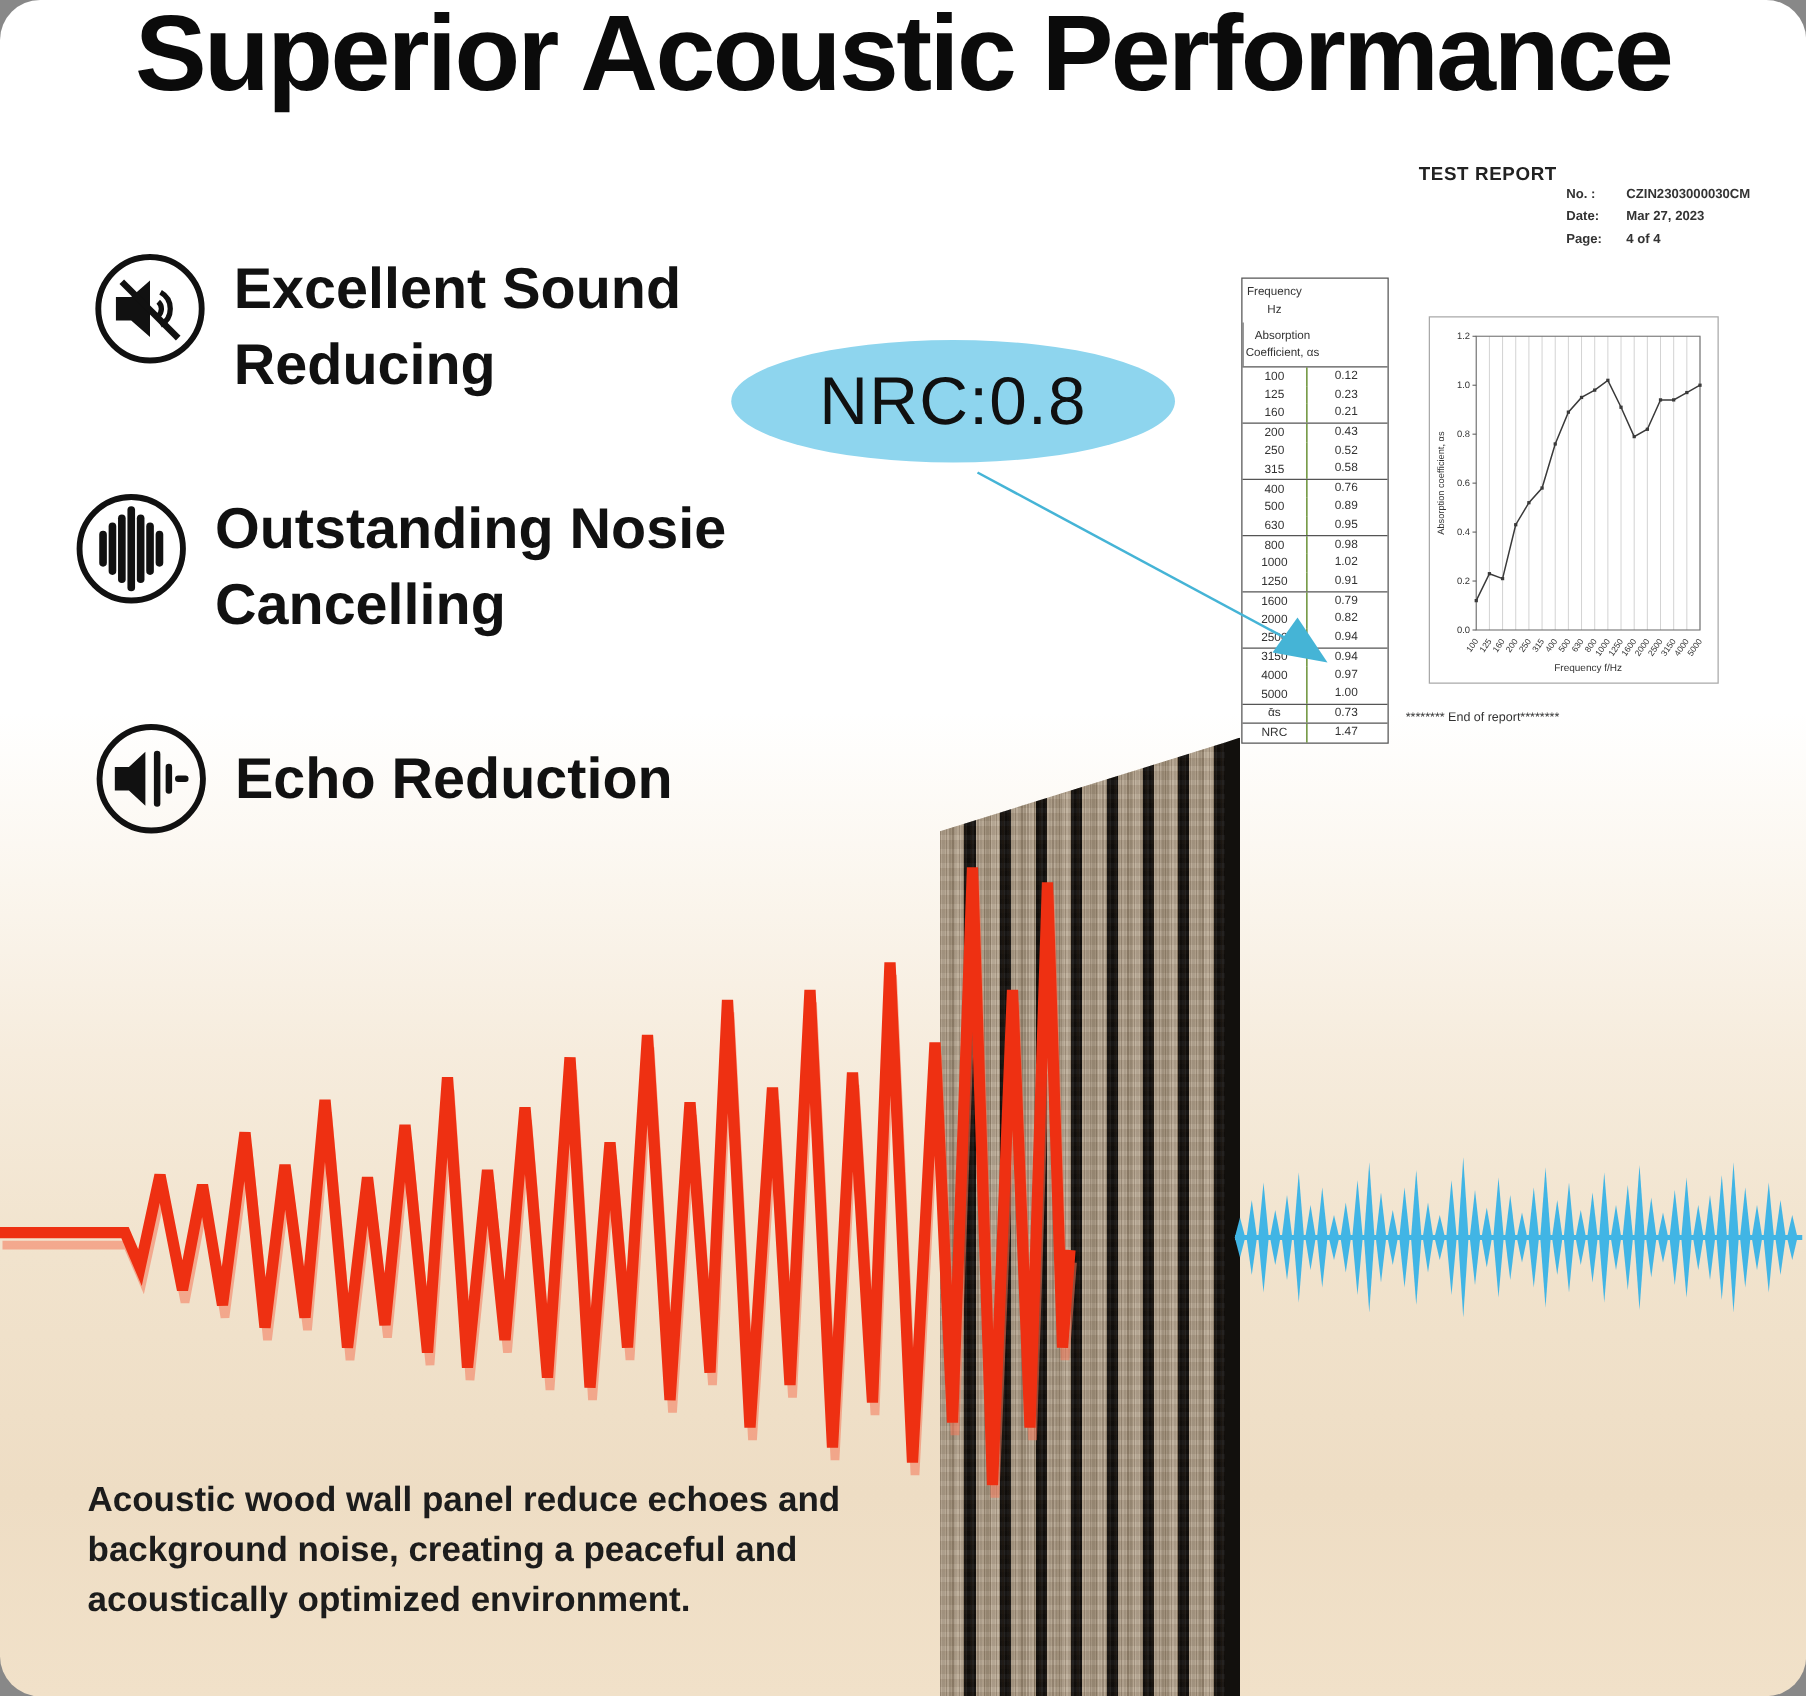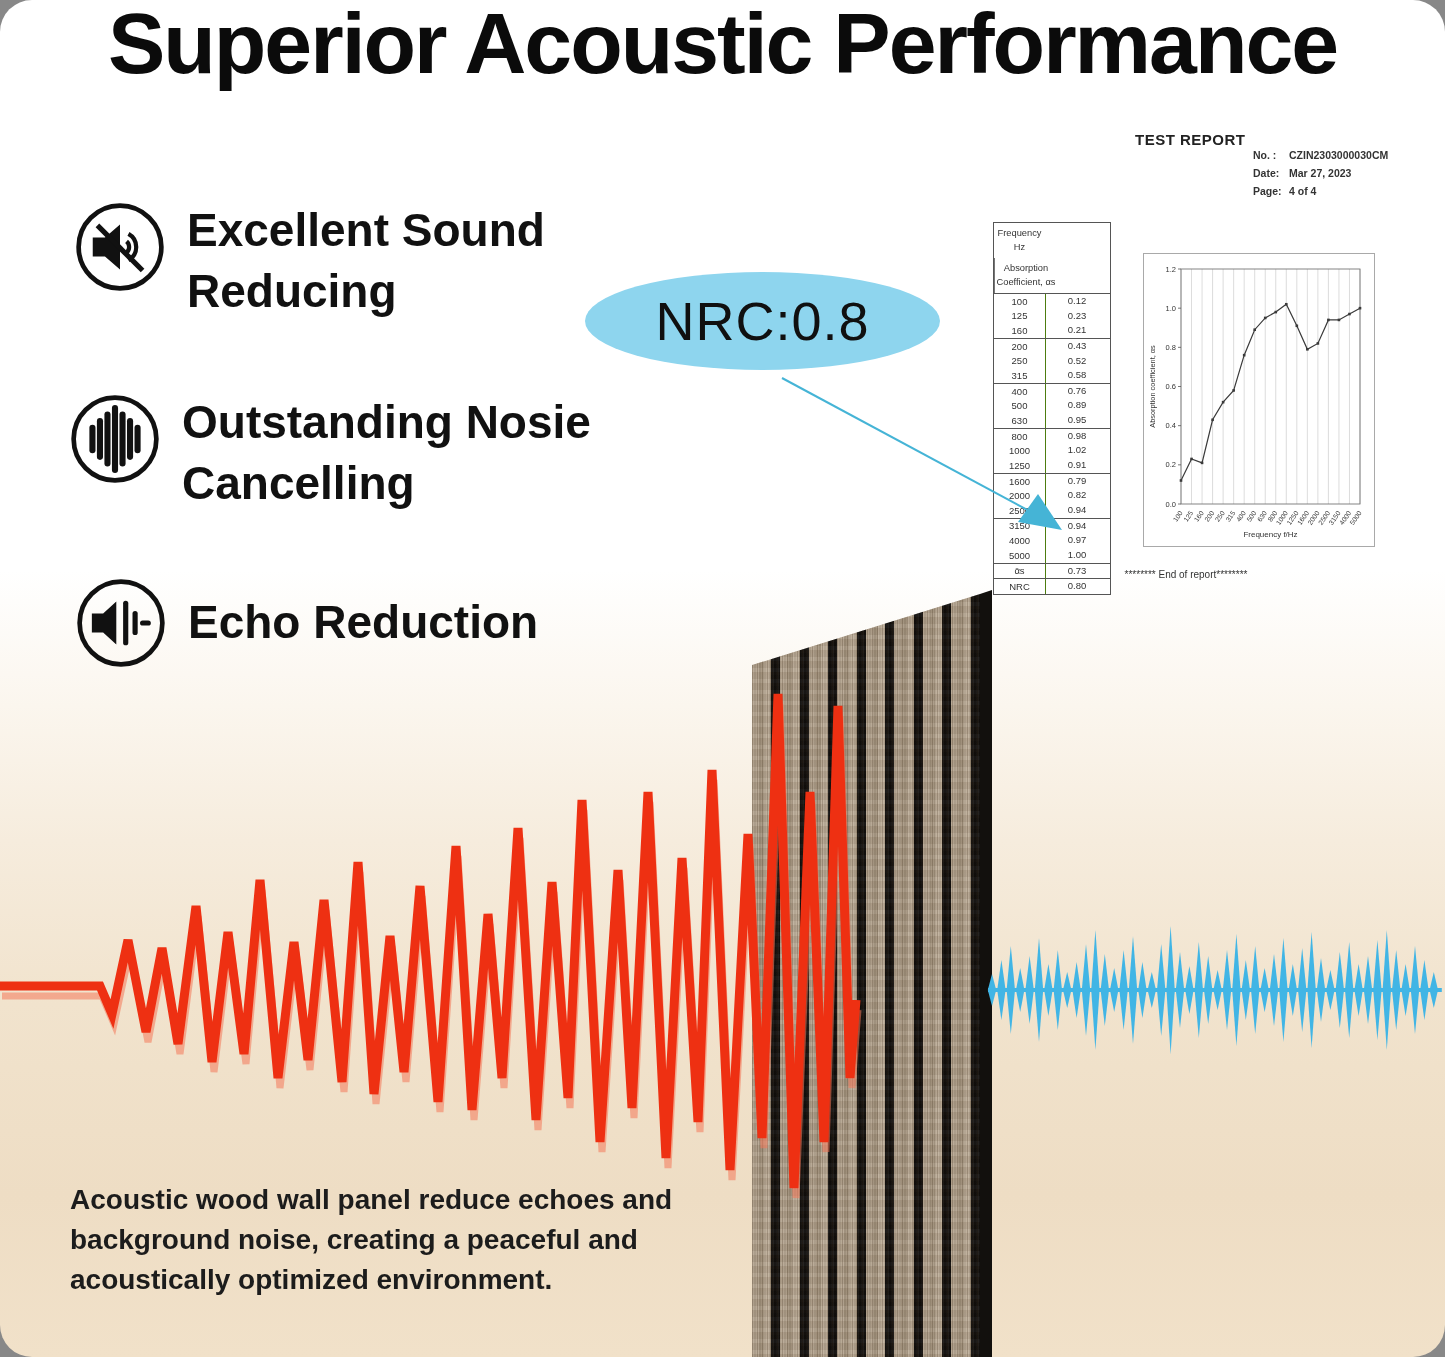--- a/index.html
+++ b/index.html
@@ -25,21 +25,21 @@
   .feature-text span{display:block;}
   
   .nrc-ellipse{
     left:585px; top:272px; width:355px; height:98px; border-radius:50%;
     display:flex; align-items:center; justify-content:center;
     font-size:54px; color:#101010; letter-spacing:1px;
   }
   
   .report-title{left:1135px; top:131px; font-size:15px; font-weight:bold; color:#222; letter-spacing:0.5px;}
   .report-meta{left:1253px; top:146px; font-size:10.5px; font-weight:bold; color:#333;}
-  .report-meta .m-row{display:flex; height:18px; align-items:center;}
+  .report-meta .m-row{display:flex; height:18px; align-items:center;gap:12px;}
   .report-meta .m-label{width:36px;}
   
   .freq-table{left:993px; top:222px; width:116px; background:#fff; border:1.4px solid #555; font-size:9.5px; color:#333;}
   .ft-head{display:flex; border-bottom:1.2px solid #555; font-size:9.3px;flex-direction:column;}
   .ft-head .ft-col{width:51px; text-align:center; padding:3px 0 4px;}
   .ft-head .ft-col + .ft-col{width:62px; border-left:1px solid #777;}
   .ft-head span{display:block; line-height:14px;}
   .ft-row{display:flex; height:14.65px; align-items:center;}
   .ft-row span{display:block; width:51px; text-align:center;}
   .ft-row span + span{width:62px; border-left:1px solid #4d7c0f; height:100%; line-height:14.65px;}
@@ -84,21 +84,21 @@
         <path d="M57,44 A8,8 0 0 1 57,56" stroke-width="4.5"></path>
         <line x1="26" y1="27" x2="74" y2="75" stroke-width="5.5"></line>
       </svg>
     </div>
     <div class="feature-text">
       <span>Excellent Sound</span>
       <span>Reducing</span>
     </div>
   </div>
 
-  <div class="abs feature" style="left:68px; top:392px;">
+  <div class="abs feature" style="left:58px; top:392px;">
     <div class="icon-wrap">
       <svg viewBox="0 0 100 100" fill="none" stroke="#111" stroke-width="5">
         <circle cx="50" cy="50" r="44"></circle>
         <g stroke-width="6.5" stroke-linecap="round">
           <line x1="26" y1="38" x2="26" y2="62"></line>
           <line x1="34" y1="31" x2="34" y2="69"></line>
           <line x1="42" y1="24" x2="42" y2="76"></line>
           <line x1="50" y1="17" x2="50" y2="83"></line>
           <line x1="58" y1="24" x2="58" y2="76"></line>
           <line x1="66" y1="31" x2="66" y2="69"></line>
@@ -228,21 +228,21 @@
         <div class="ft-row">
           <span>5000</span>
           <span>1.00</span>
         </div>
         <div class="ft-row group-start">
           <span>ᾱs</span>
           <span>0.73</span>
         </div>
         <div class="ft-row group-start">
           <span>NRC</span>
-          <span>0.80</span>
+          <span>1.47</span>
         </div>
       </div>
   </div>
 
   <div class="abs chart-box" id="chart-box"><svg width="228" height="290" viewBox="0 0 228 290">
         <line x1="37" y1="15" x2="37" y2="250" stroke="#c4c4c4" stroke-width="0.6"></line>
         <line x1="47.529411764705884" y1="15" x2="47.529411764705884" y2="250" stroke="#c4c4c4" stroke-width="0.6"></line>
         <line x1="58.05882352941177" y1="15" x2="58.05882352941177" y2="250" stroke="#c4c4c4" stroke-width="0.6"></line>
         <line x1="68.58823529411765" y1="15" x2="68.58823529411765" y2="250" stroke="#c4c4c4" stroke-width="0.6"></line>
         <line x1="79.11764705882354" y1="15" x2="79.11764705882354" y2="250" stroke="#c4c4c4" stroke-width="0.6"></line>

